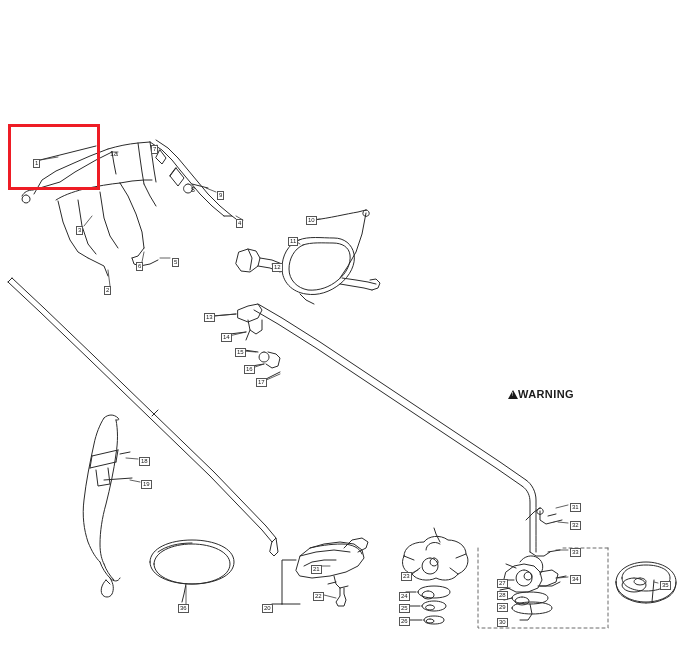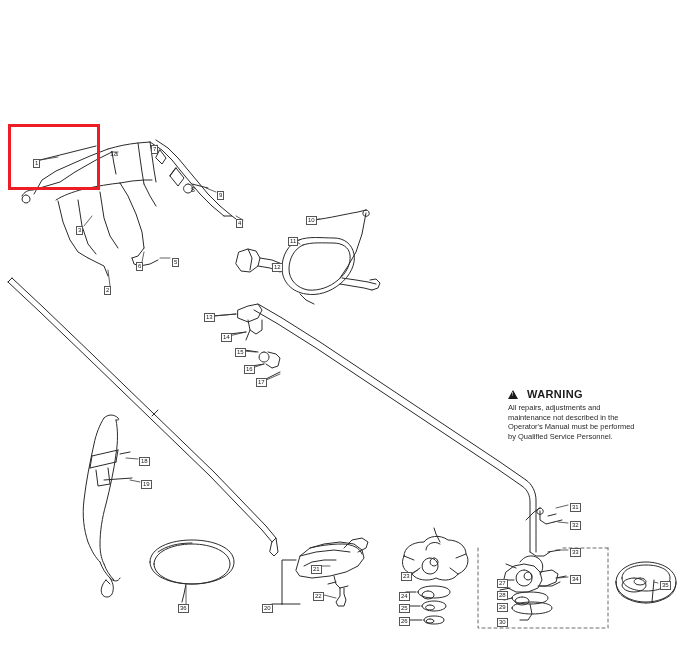--- a/index.html
+++ b/index.html
@@ -51,21 +51,21 @@
   }
   #warning-block {
     position: absolute;
     left: 508px;
     top: 388px;
     width: 135px;
   }
   #warning-title-row {
     display: flex;
     align-items: center;
-    gap: 9px;
+    gap: 0;
   }
   .warn-tri {
     width: 0;
     height: 0;
     border-left: 5px solid transparent;
     border-right: 5px solid transparent;
     border-bottom: 9px solid #1a1a1a;
     position: relative;
   }
   .warn-tri::after {
@@ -322,16 +322,15 @@
   <div class="callout callout-boxed" style="left:497px; top:579px;">27</div>
   <div class="callout callout-boxed" style="left:497px; top:591px;">28</div>
   <div class="callout callout-boxed" style="left:497px; top:603px;">29</div>
   <div class="callout callout-boxed" style="left:497px; top:618px;">30</div>
 
   <div id="warning-block">
     <div id="warning-title-row">
       <span class="warn-tri"></span>
       <span id="warning-title">WARNING</span>
     </div>
-    <div id="warning-text">All repairs, adjustments and maintenance not described in the Operator's Manual must be performed by Qualified Service Personnel.</div>
   </div>
 
 </div>
 
 </body></html>

